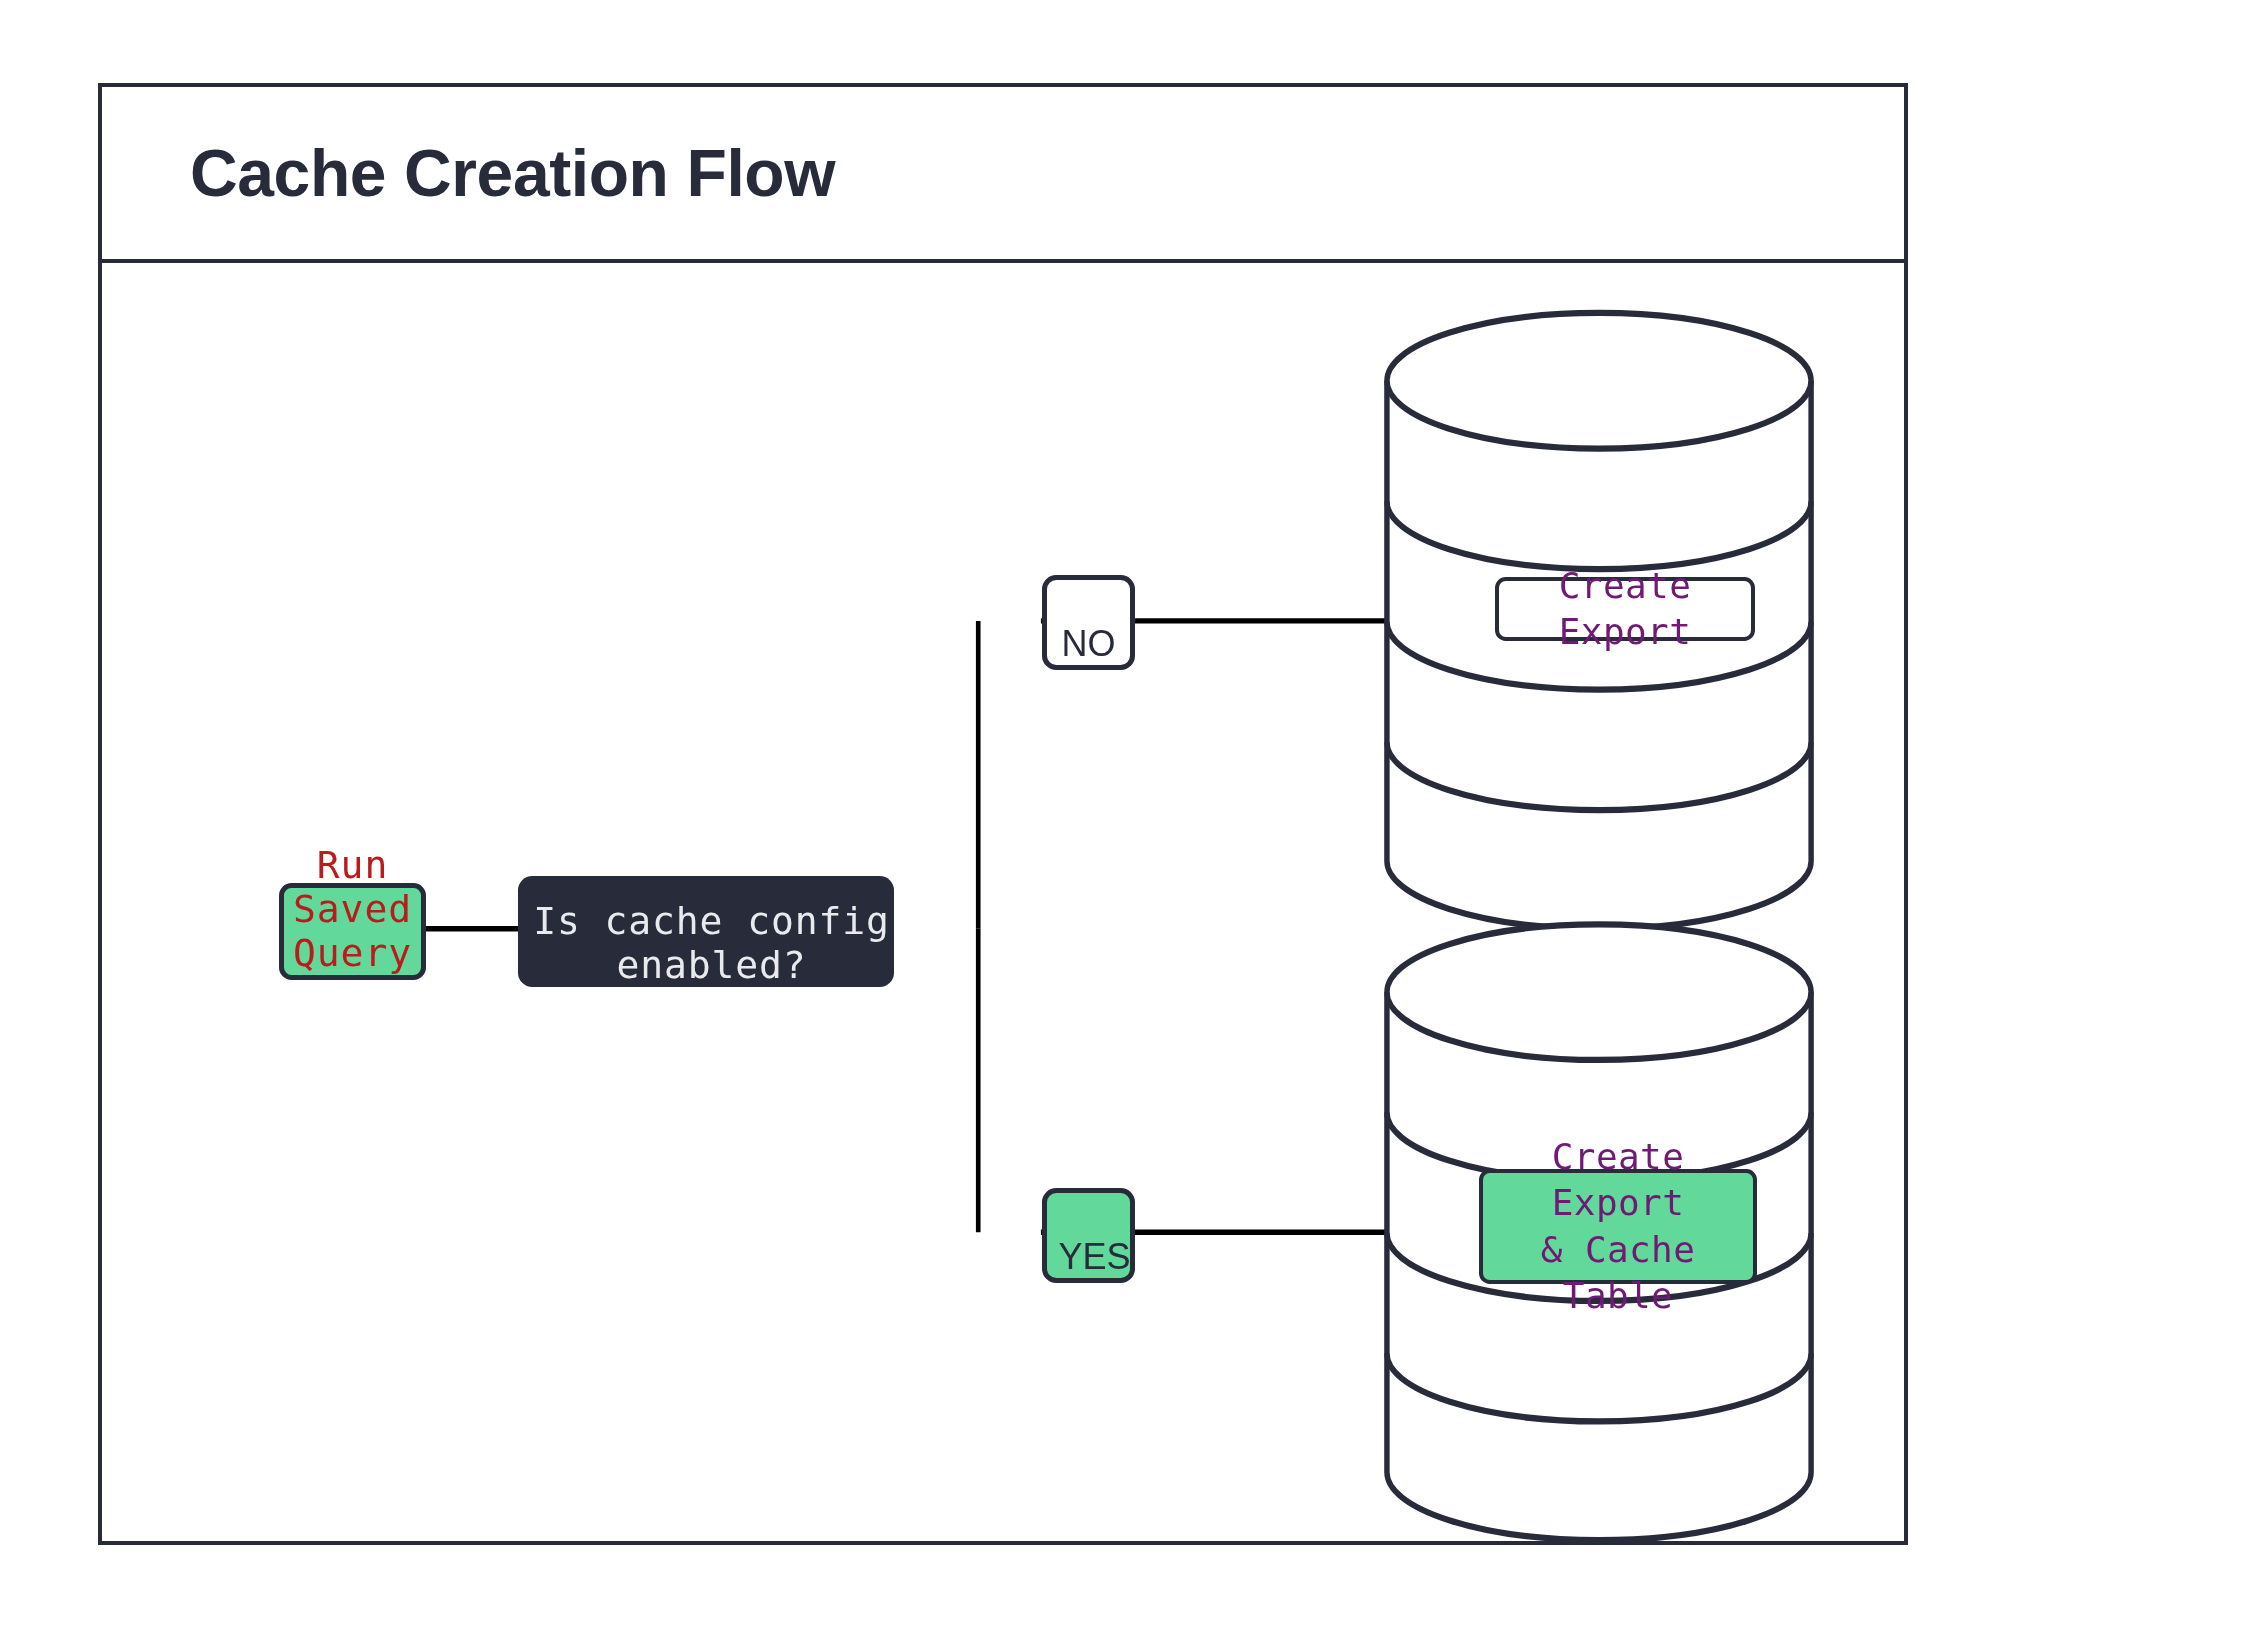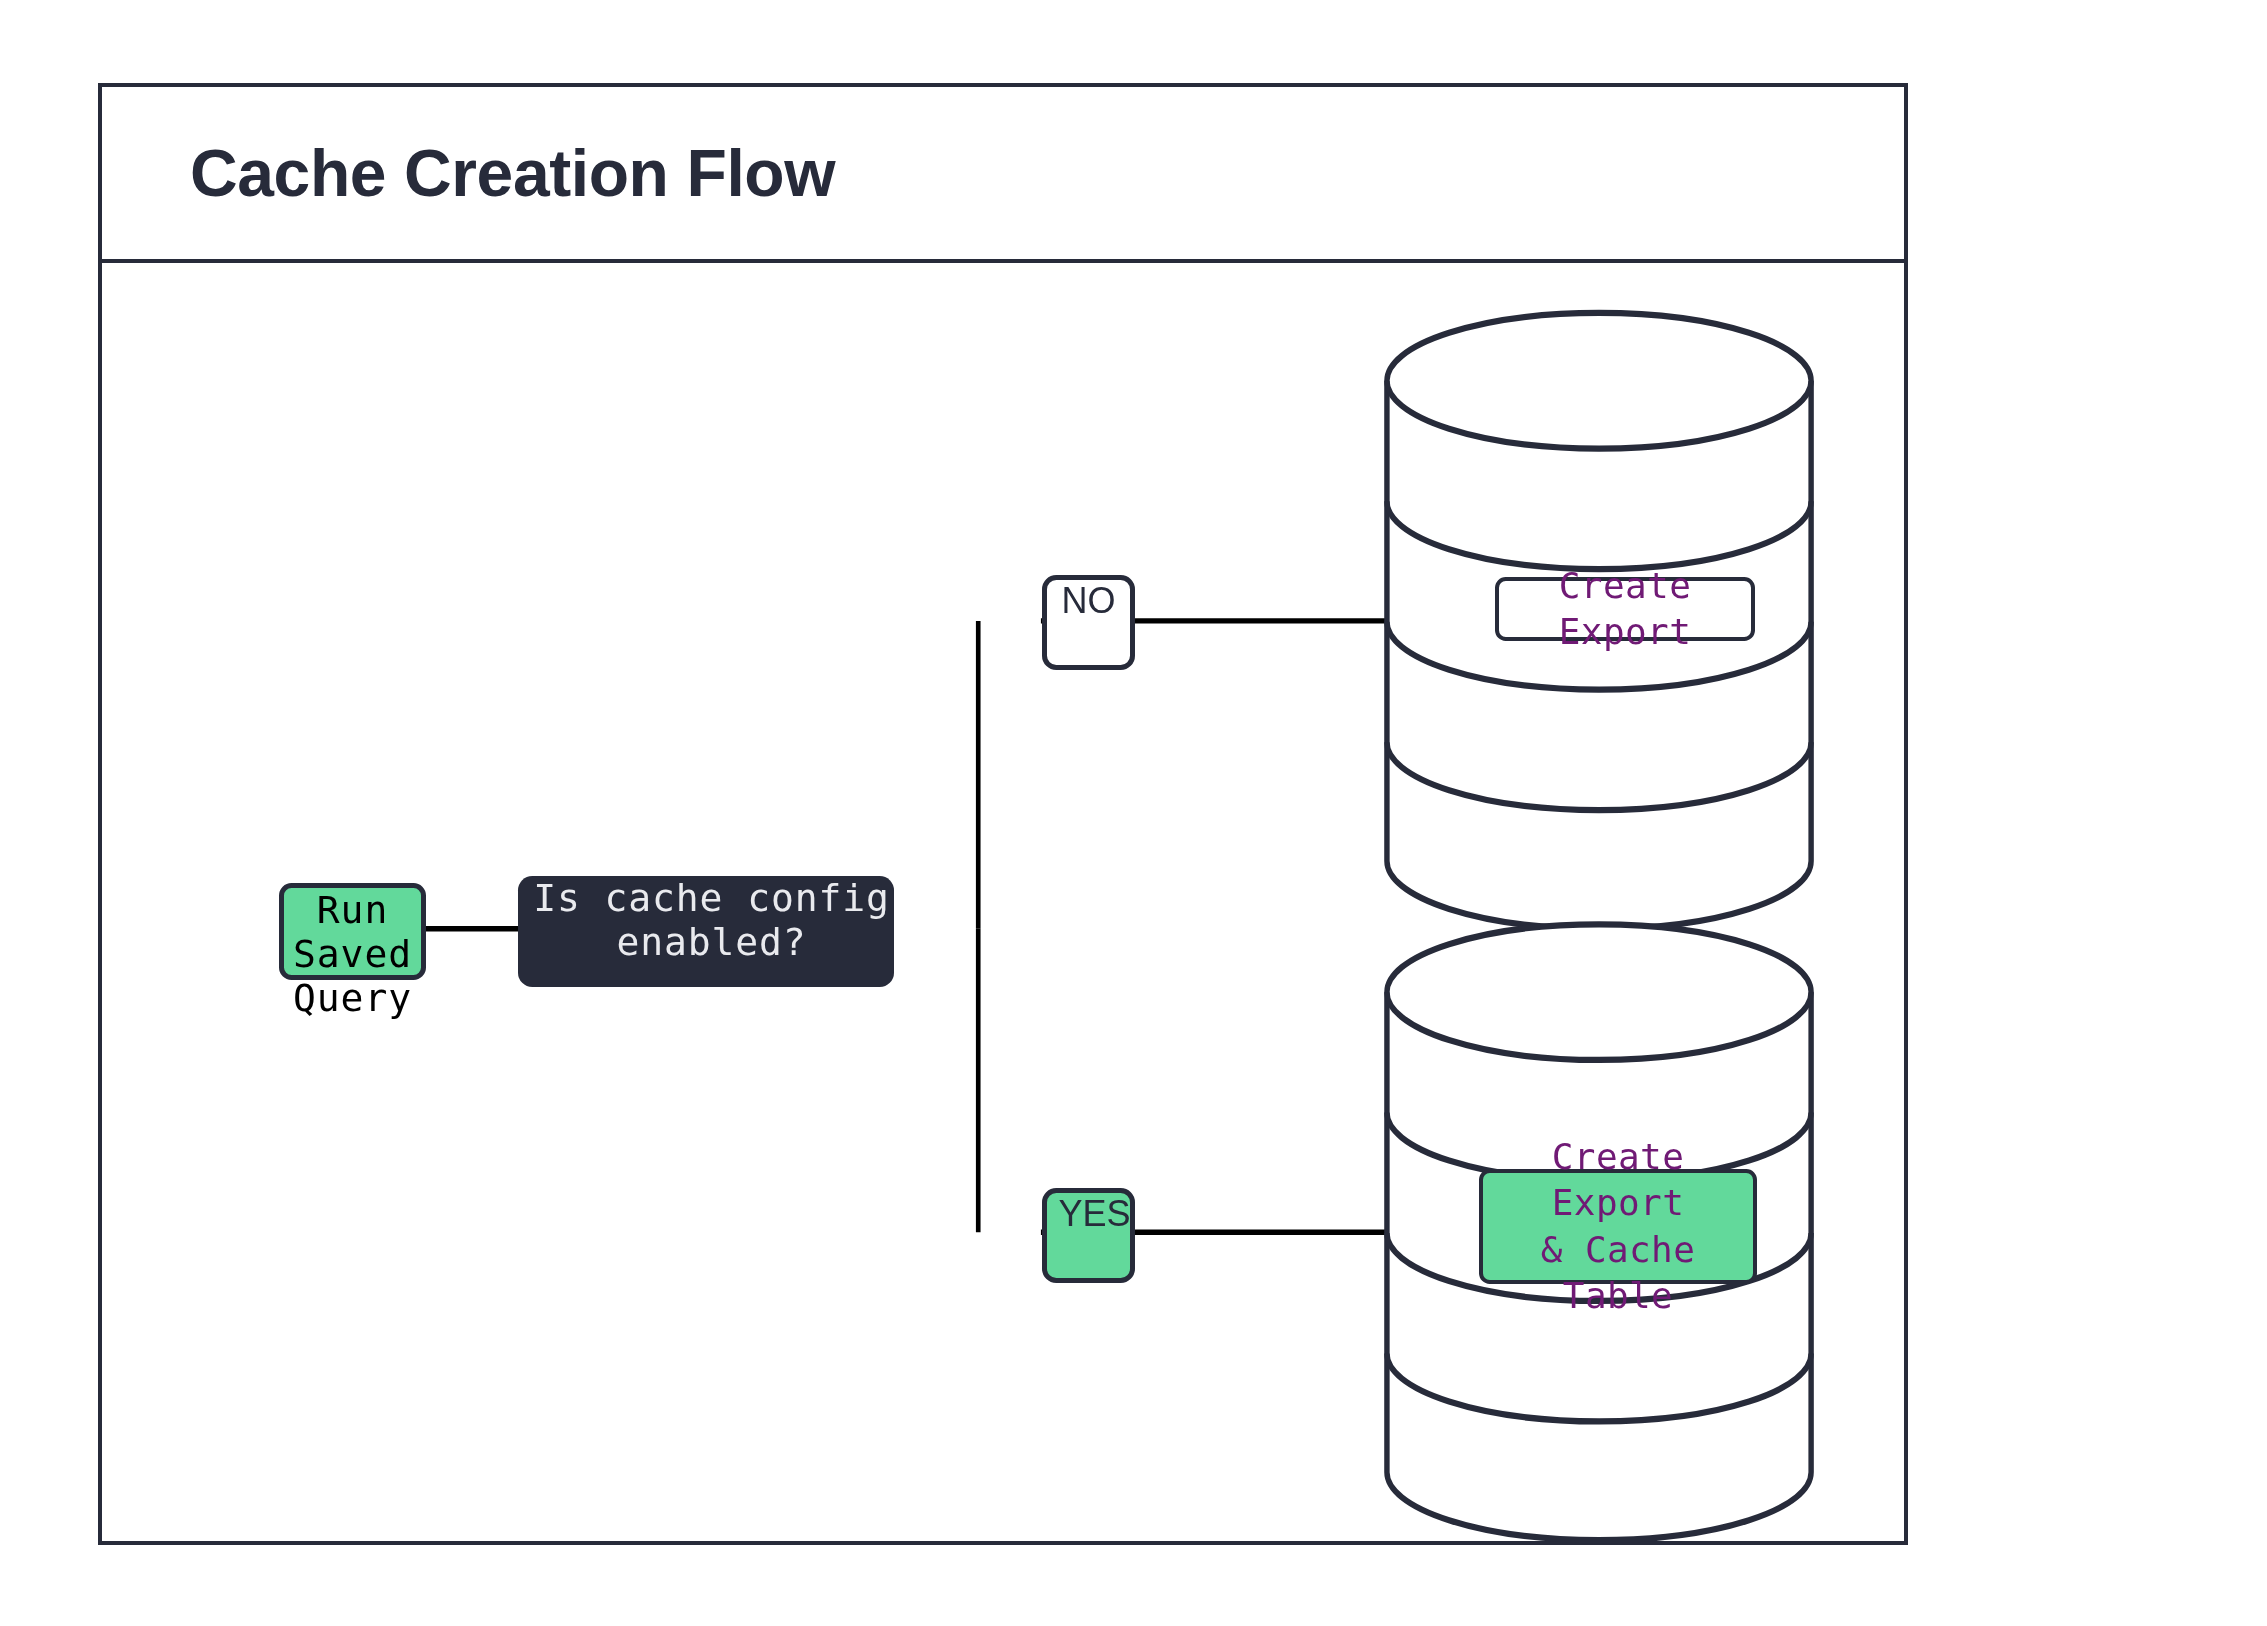--- a/index.html
+++ b/index.html
@@ -91,30 +91,30 @@
     fill: none;
     stroke: #272B3A;
     stroke-width: 7;
   }
 
   
   .node {
     position: absolute;
     box-sizing: border-box;
     display: flex;
-    align-items: flex-start;
+    align-items: flex-end;
     justify-content: center;
     text-align: center;
   }
 
   .node-proc {
     background: #62D99B;
     border: 5.4px solid #272B3A;
     border-radius: 12.5px;
-    color: #000000;
+    color: #b91c1c;
     font-family: "DejaVu Sans Mono", "Liberation Mono", monospace;
     font-size: 38px;
     letter-spacing: 0.9px;
   }
 
   .node-decision {
     background: #272B3A;
     border-radius: 14.3px;
     color: #E9EAEE;
     font-family: "DejaVu Sans Mono", "Liberation Mono", monospace;

